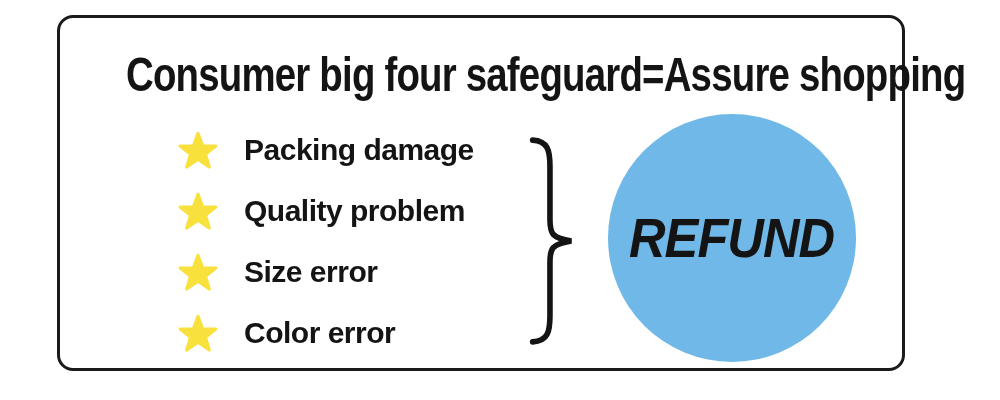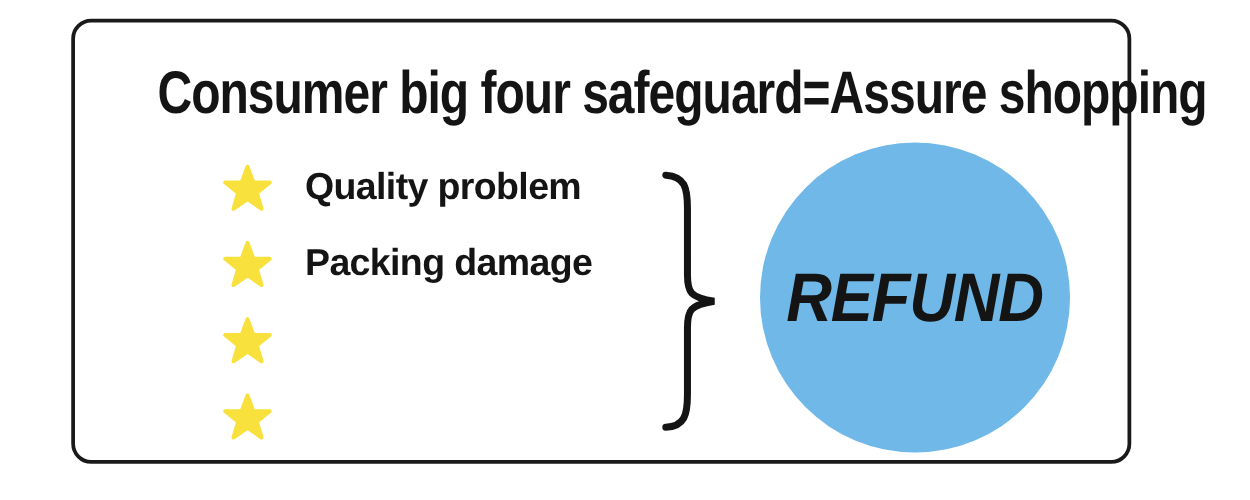--- a/index.html
+++ b/index.html
@@ -114,40 +114,42 @@
   <div class="box">
 
     <h1 class="title">Consumer big four safeguard=Assure shopping</h1>
 
     <div class="list">
 
       <div class="row">
         <svg class="star-icon" viewBox="0 0 100 96" aria-hidden="true">
           <polygon points="50,6 61.8,38 95,38 68.9,58.8 78.4,91 50,71.5 21.6,91 31.1,58.8 5,38 38.2,38"></polygon>
         </svg>
+        <span class="row-label">Packing damage</span>
+      </div>
+
+      <div class="row">
+        <svg class="star-icon" viewBox="0 0 100 96" aria-hidden="true">
+          <polygon points="50,6 61.8,38 95,38 68.9,58.8 78.4,91 50,71.5 21.6,91 31.1,58.8 5,38 38.2,38"></polygon>
+        </svg>
         <span class="row-label">Quality problem</span>
       </div>
 
       <div class="row">
         <svg class="star-icon" viewBox="0 0 100 96" aria-hidden="true">
           <polygon points="50,6 61.8,38 95,38 68.9,58.8 78.4,91 50,71.5 21.6,91 31.1,58.8 5,38 38.2,38"></polygon>
         </svg>
-        <span class="row-label">Packing damage</span>
+        <span class="row-label">Size error</span>
       </div>
 
       <div class="row">
         <svg class="star-icon" viewBox="0 0 100 96" aria-hidden="true">
           <polygon points="50,6 61.8,38 95,38 68.9,58.8 78.4,91 50,71.5 21.6,91 31.1,58.8 5,38 38.2,38"></polygon>
         </svg>
-      </div>
-
-      <div class="row">
-        <svg class="star-icon" viewBox="0 0 100 96" aria-hidden="true">
-          <polygon points="50,6 61.8,38 95,38 68.9,58.8 78.4,91 50,71.5 21.6,91 31.1,58.8 5,38 38.2,38"></polygon>
-        </svg>
+        <span class="row-label">Color error</span>
       </div>
 
     </div>
 
     <svg class="brace" viewBox="0 0 62 210" aria-hidden="true">
       <path d="M 12,6 C 27,7 29,16 29,32 L 29,84 C 29,98 31,102 50,105 C 31,108 29,112 29,126 L 29,178 C 29,194 27,203 12,204"></path>
     </svg>
 
     <div class="refund-badge">
       <span class="refund-label">REFUND</span>

